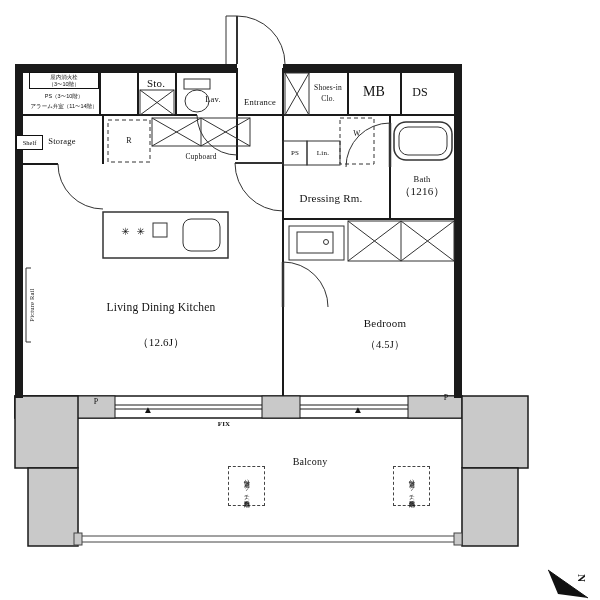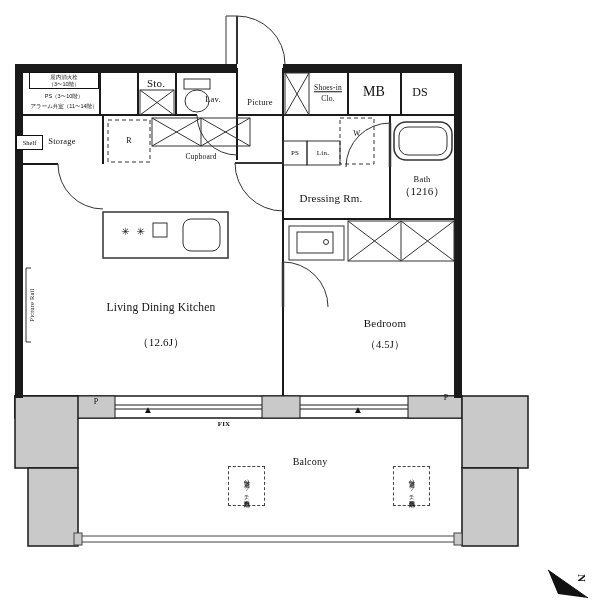--- a/index.html
+++ b/index.html
@@ -168,22 +168,22 @@
 
   <div class="boxed jp" style="left:29px;top:72px;width:70px;height:17px;font-size:5.5px;">
     <span>屋内消火栓</span>
     <span>（3〜10階）</span>
   </div>
   <span class="lbl jp" style="left:64px;top:97px;font-size:5.5px;">PS（3〜10階）</span>
   <span class="lbl jp" style="left:64px;top:107px;font-size:5.5px;">アラーム弁室（11〜14階）</span>
 
   <span class="lbl" style="left:156px;top:83px;font-size:11px;">Sto.</span>
   <span class="lbl" style="left:213px;top:99px;font-size:8.5px;">Lav.</span>
-  <span class="lbl" style="left:260px;top:102px;font-size:8.5px;">Picture</span>
-  <span class="lbl" style="left:328px;top:88px;font-size:7.5px;text-decoration:underline;">Shoes-in</span>
+  <span class="lbl" style="left:260px;top:102px;font-size:8.5px;">Entrance</span>
+  <span class="lbl" style="left:328px;top:88px;font-size:7.5px;">Shoes-in</span>
   <span class="lbl" style="left:328px;top:99px;font-size:7.5px;">Clo.</span>
   <span class="lbl" style="left:374px;top:92px;font-size:14px;">MB</span>
   <span class="lbl" style="left:420px;top:92px;font-size:12px;">DS</span>
 
   <div class="boxed" style="left:16px;top:135px;width:27px;height:15px;font-size:6.5px;">
     <span>Shelf</span>
   </div>
   <span class="lbl" style="left:62px;top:141px;font-size:8.5px;">Storage</span>
   <span class="lbl" style="left:129px;top:141px;font-size:8px;">R</span>
   <span class="lbl" style="left:201px;top:157px;font-size:7.5px;">Cupboard</span>

